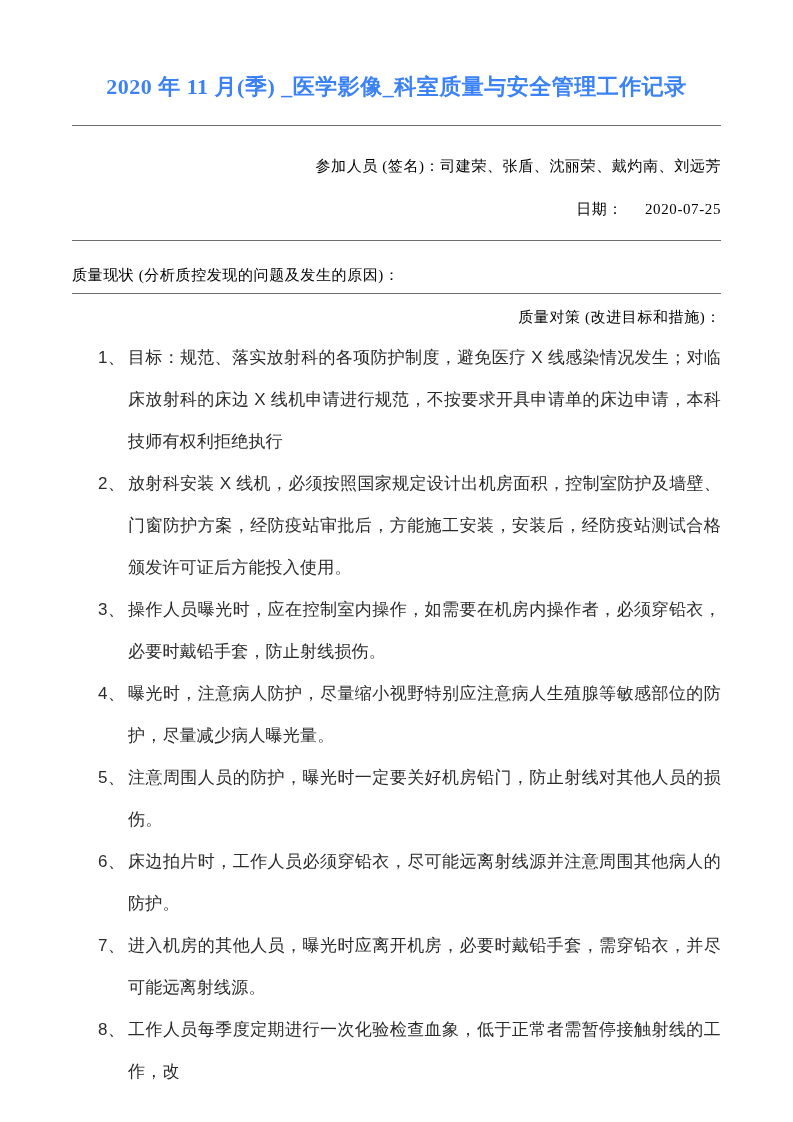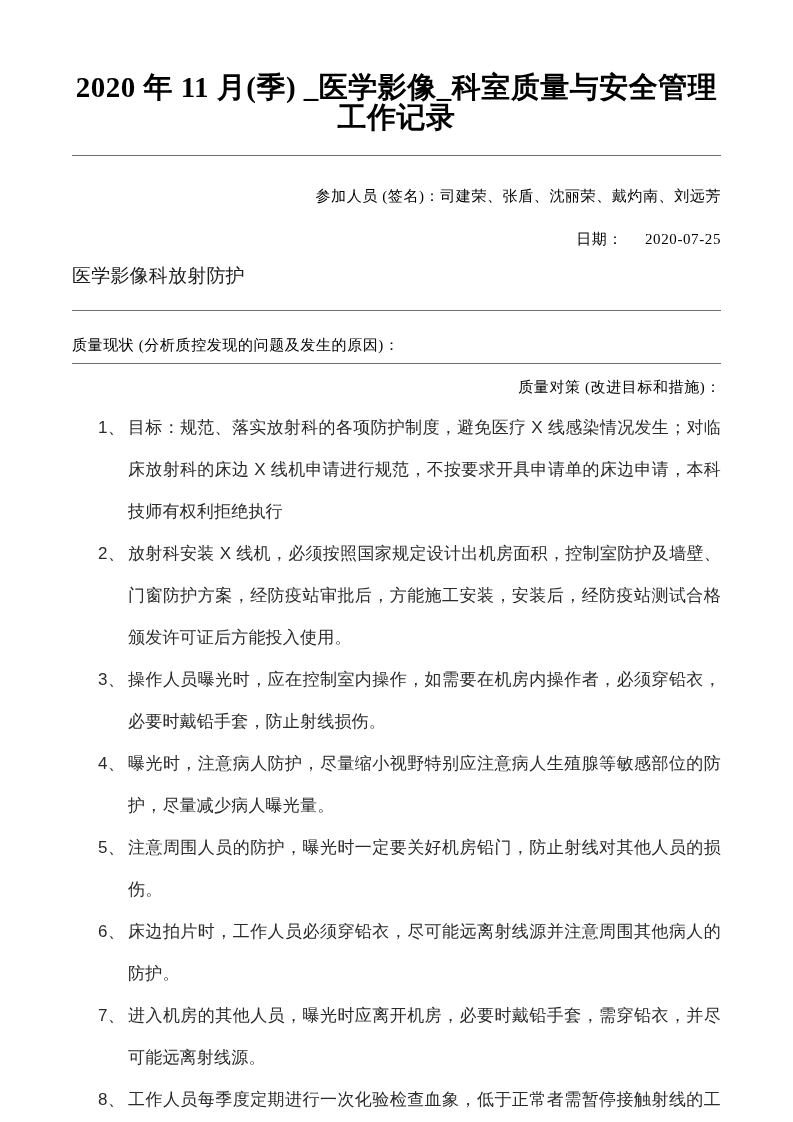--- a/index.html
+++ b/index.html
@@ -15,25 +15,25 @@
     color: #000000;
   }
   .page {
     width: 649px;
     padding: 0 72px;
   }
   .title {
     margin: 72px 0 0 0;
     font-family: "Liberation Serif", "DejaVu Serif", serif;
     font-weight: bold;
-    font-size: 29px;
+    font-size: 22px;
     line-height: 30px;
     text-align: center;
     letter-spacing: 0.5px;
-    color: #000000;
+    color: #3b82f6;
   }
   .divider {
     border: none;
     border-top: 1px solid #6e6e6e;
     margin: 0;
     height: 0;
   }
   .divider-top      { margin-top: 23px; }
   .divider-section  { margin-top: 21px; }
   .divider-status   { margin-top: 8px; }
@@ -101,21 +101,20 @@
 <div class="page">
 
   <h1 class="title">2020 年 11 月(季) _医学影像_科室质量与安全管理工作记录</h1>
 
   <hr class="divider divider-top">
 
   <p class="serif participants-line"><span>参加人员 (签名)：</span><span>司建荣、张盾、沈丽荣、戴灼南、刘远芳</span></p>
 
   <p class="serif date-line"><span>日期：</span><span class="date-value">2020-07-25</span></p>
 
-  <h2 class="section-heading">医学影像科放射防护</h2>
 
   <hr class="divider divider-section">
 
   <div class="status-block">
     <p class="serif status-line">质量现状 (分析质控发现的问题及发生的原因)：</p>
   </div>
 
   <hr class="divider divider-status">
 
   <p class="serif measures-heading">质量对策 (改进目标和措施)：</p>

